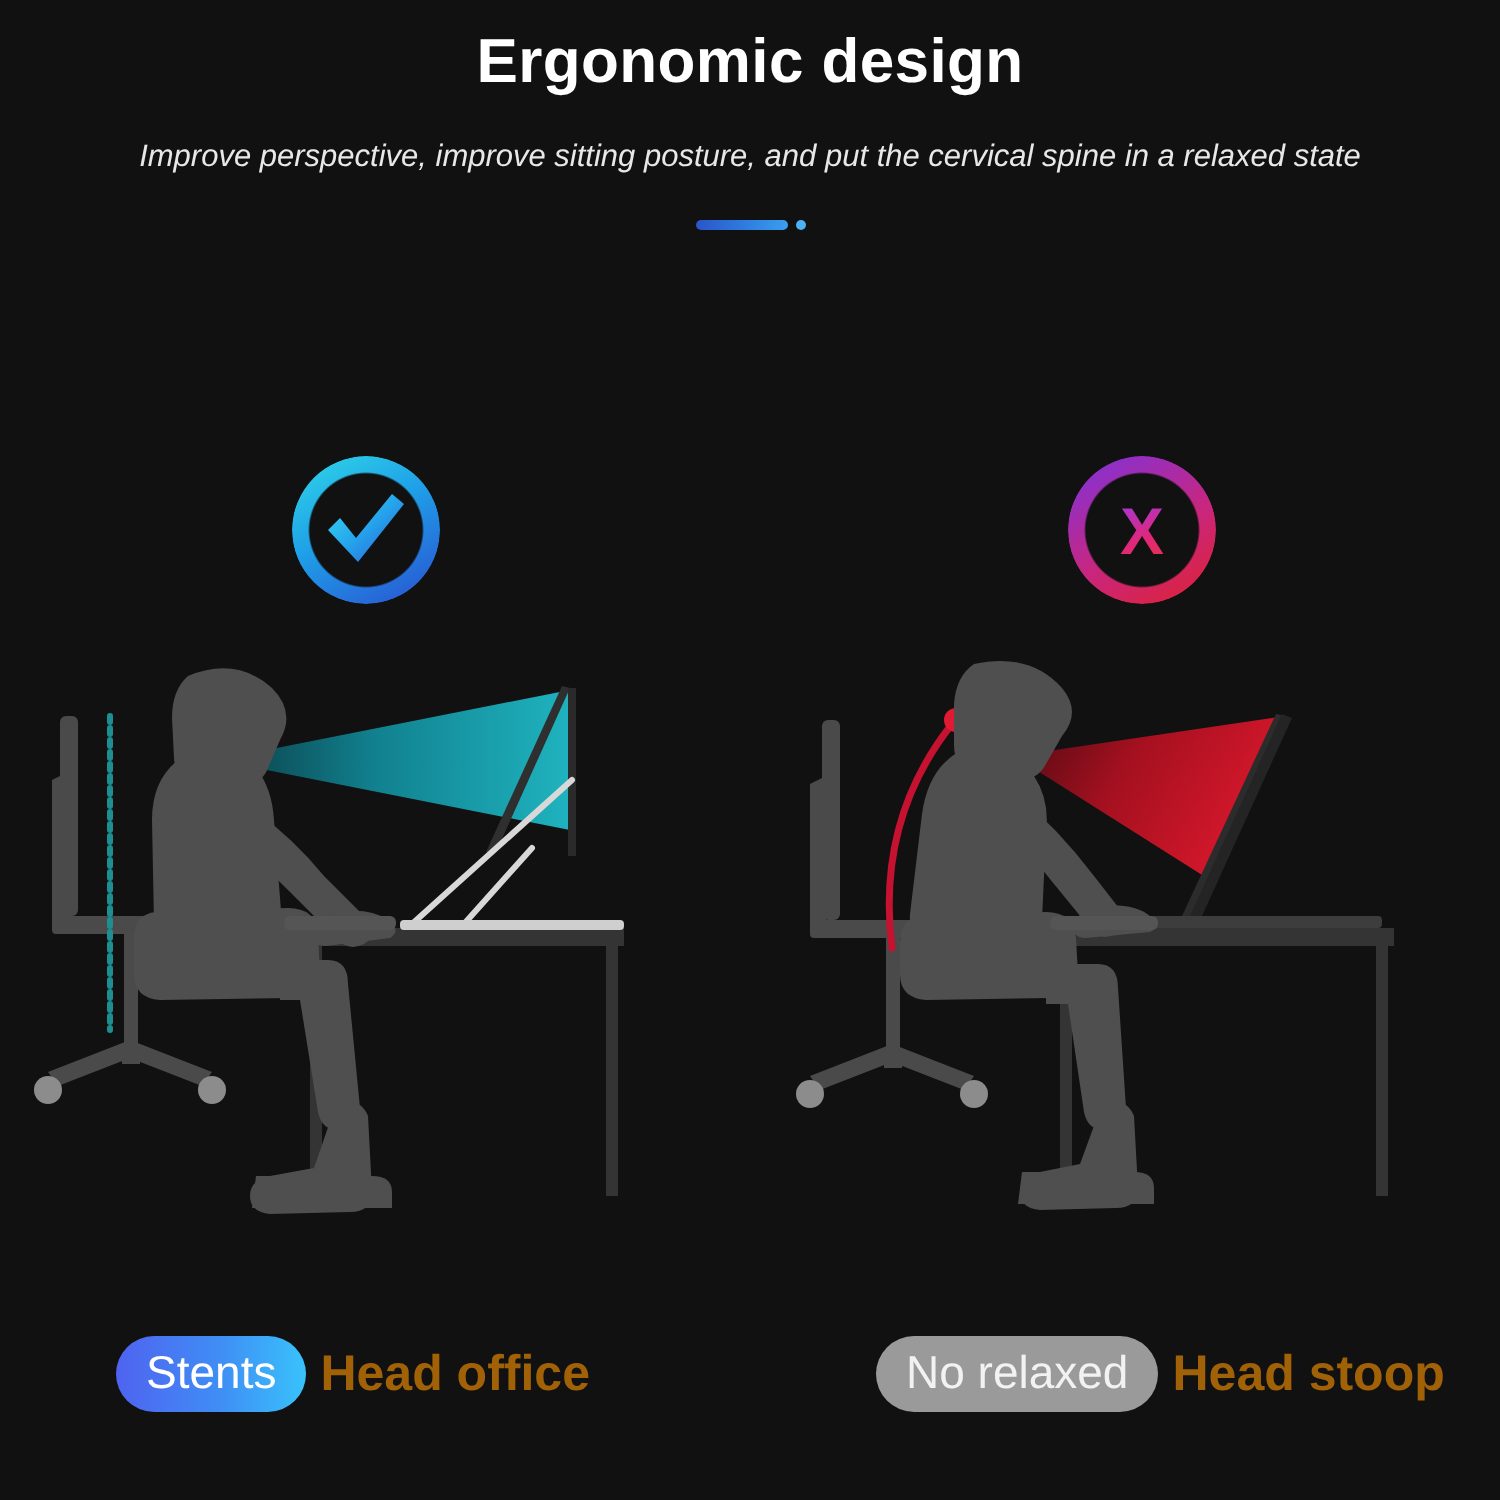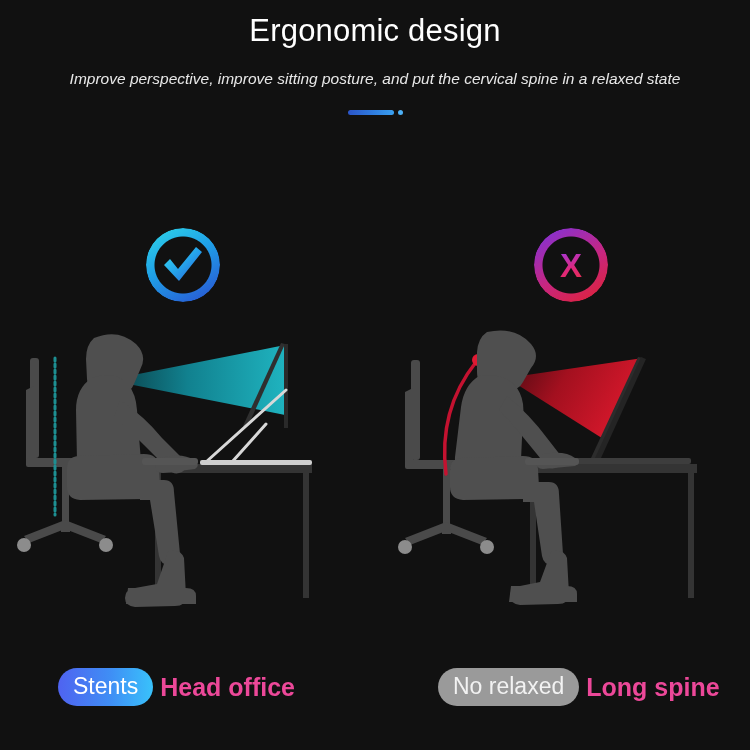--- a/index.html
+++ b/index.html
@@ -7,21 +7,21 @@
   body {
     width:750px; height:750px; position:relative; overflow:hidden;
     background:#111111;
     font-family:"Liberation Sans", sans-serif;
     color:#ffffff;
   }
 
   
   .header { position:absolute; left:0; top:0; width:750px; text-align:center; }
   .title {
-    font-size:31px; font-weight:normal; color:#ffffff; letter-spacing:0.2px;
+    font-size:31px; font-weight:bold; color:#ffffff; letter-spacing:0.2px;
     margin-top:12px; line-height:1.25;
   }
   .subtitle {
     font-size:15.5px; color:#e8e8e8; font-weight:400; line-height:1.75;
     margin:14px auto 0; width:660px;font-style:italic;
   }
   .divider-wrap { margin-top:14px; height:14px; display:flex; align-items:center; justify-content:center; }
   .divider-bar {
     width:46px; height:5px; border-radius:3px;
     background:linear-gradient(90deg,#2b55c9 0%, #2f7de0 55%, #3aa0ef 100%);
@@ -61,21 +61,21 @@
   .caption { position:absolute; display:flex; align-items:center; }
   .caption-left  { left:58px;  top:0; }
   .caption-right { left:438px; top:0; }
   .pill {
     border-radius:20px; padding:5px 15px 7px; font-size:23px; line-height:1.15;
     color:#ffffff; white-space:nowrap;
   }
   .pill-blue { background:linear-gradient(90deg,#4f63f0 0%, #3f8ef5 55%, #39c2fb 100%); }
   .pill-gray { background:#9a9a9a; color:#f2f2f2; }
   .caption-text {
-    font-size:25px; font-weight:bold; color:#ec4899; margin-left:7px; white-space:nowrap;
+    font-size:25px; font-weight:bold; color:#a16207; margin-left:7px; white-space:nowrap;
   }
 </style>
 </head>
 <body>
 
 <div class="header">
   <div class="title">Ergonomic design</div>
   <div class="subtitle">Improve perspective, improve sitting posture, and put the cervical spine in a relaxed state</div>
   <div class="divider-wrap">
     <span class="divider-bar"></span>
@@ -221,15 +221,15 @@
   </div>
 </div>
 
 <div class="captions">
   <div class="caption caption-left">
     <span class="pill pill-blue">Stents</span>
     <span class="caption-text">Head office</span>
   </div>
   <div class="caption caption-right">
     <span class="pill pill-gray">No relaxed</span>
-    <span class="caption-text">Long spine</span>
+    <span class="caption-text">Head stoop</span>
   </div>
 </div>
 
 </body></html>

